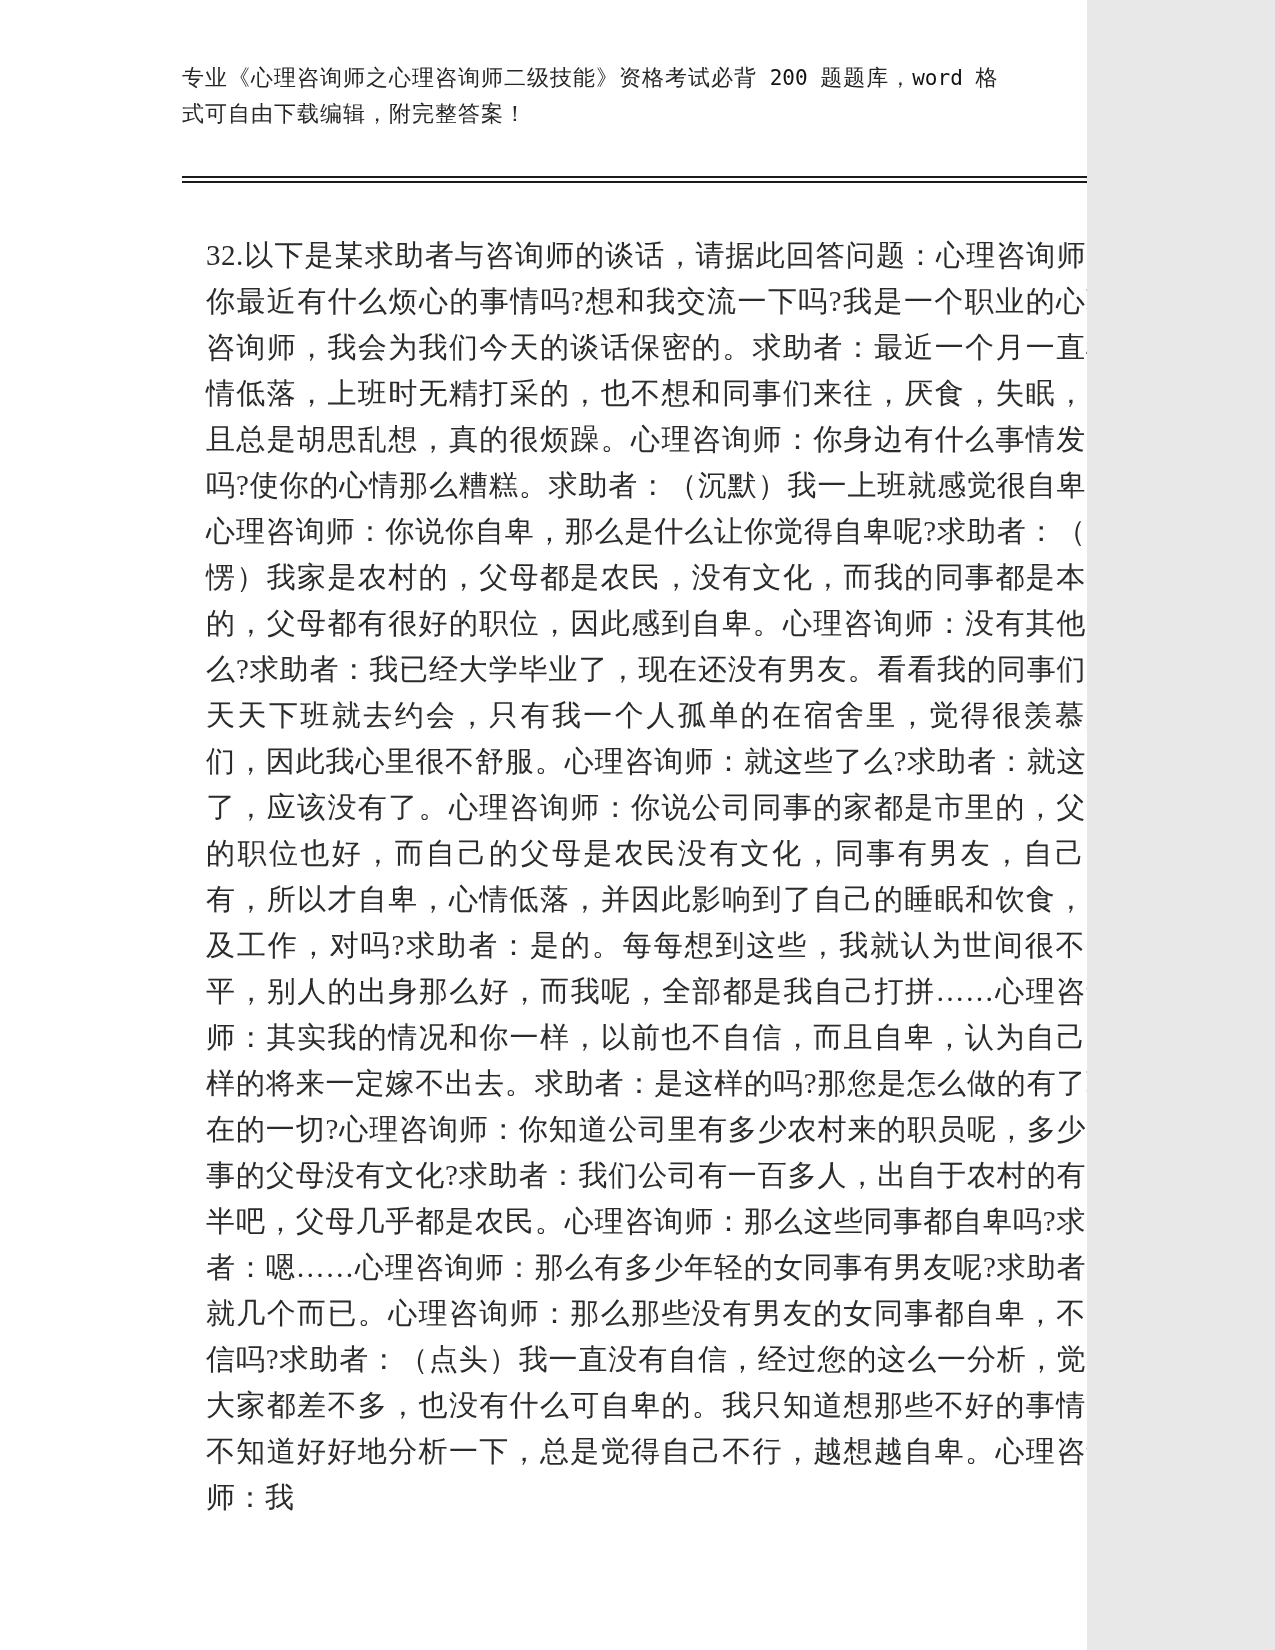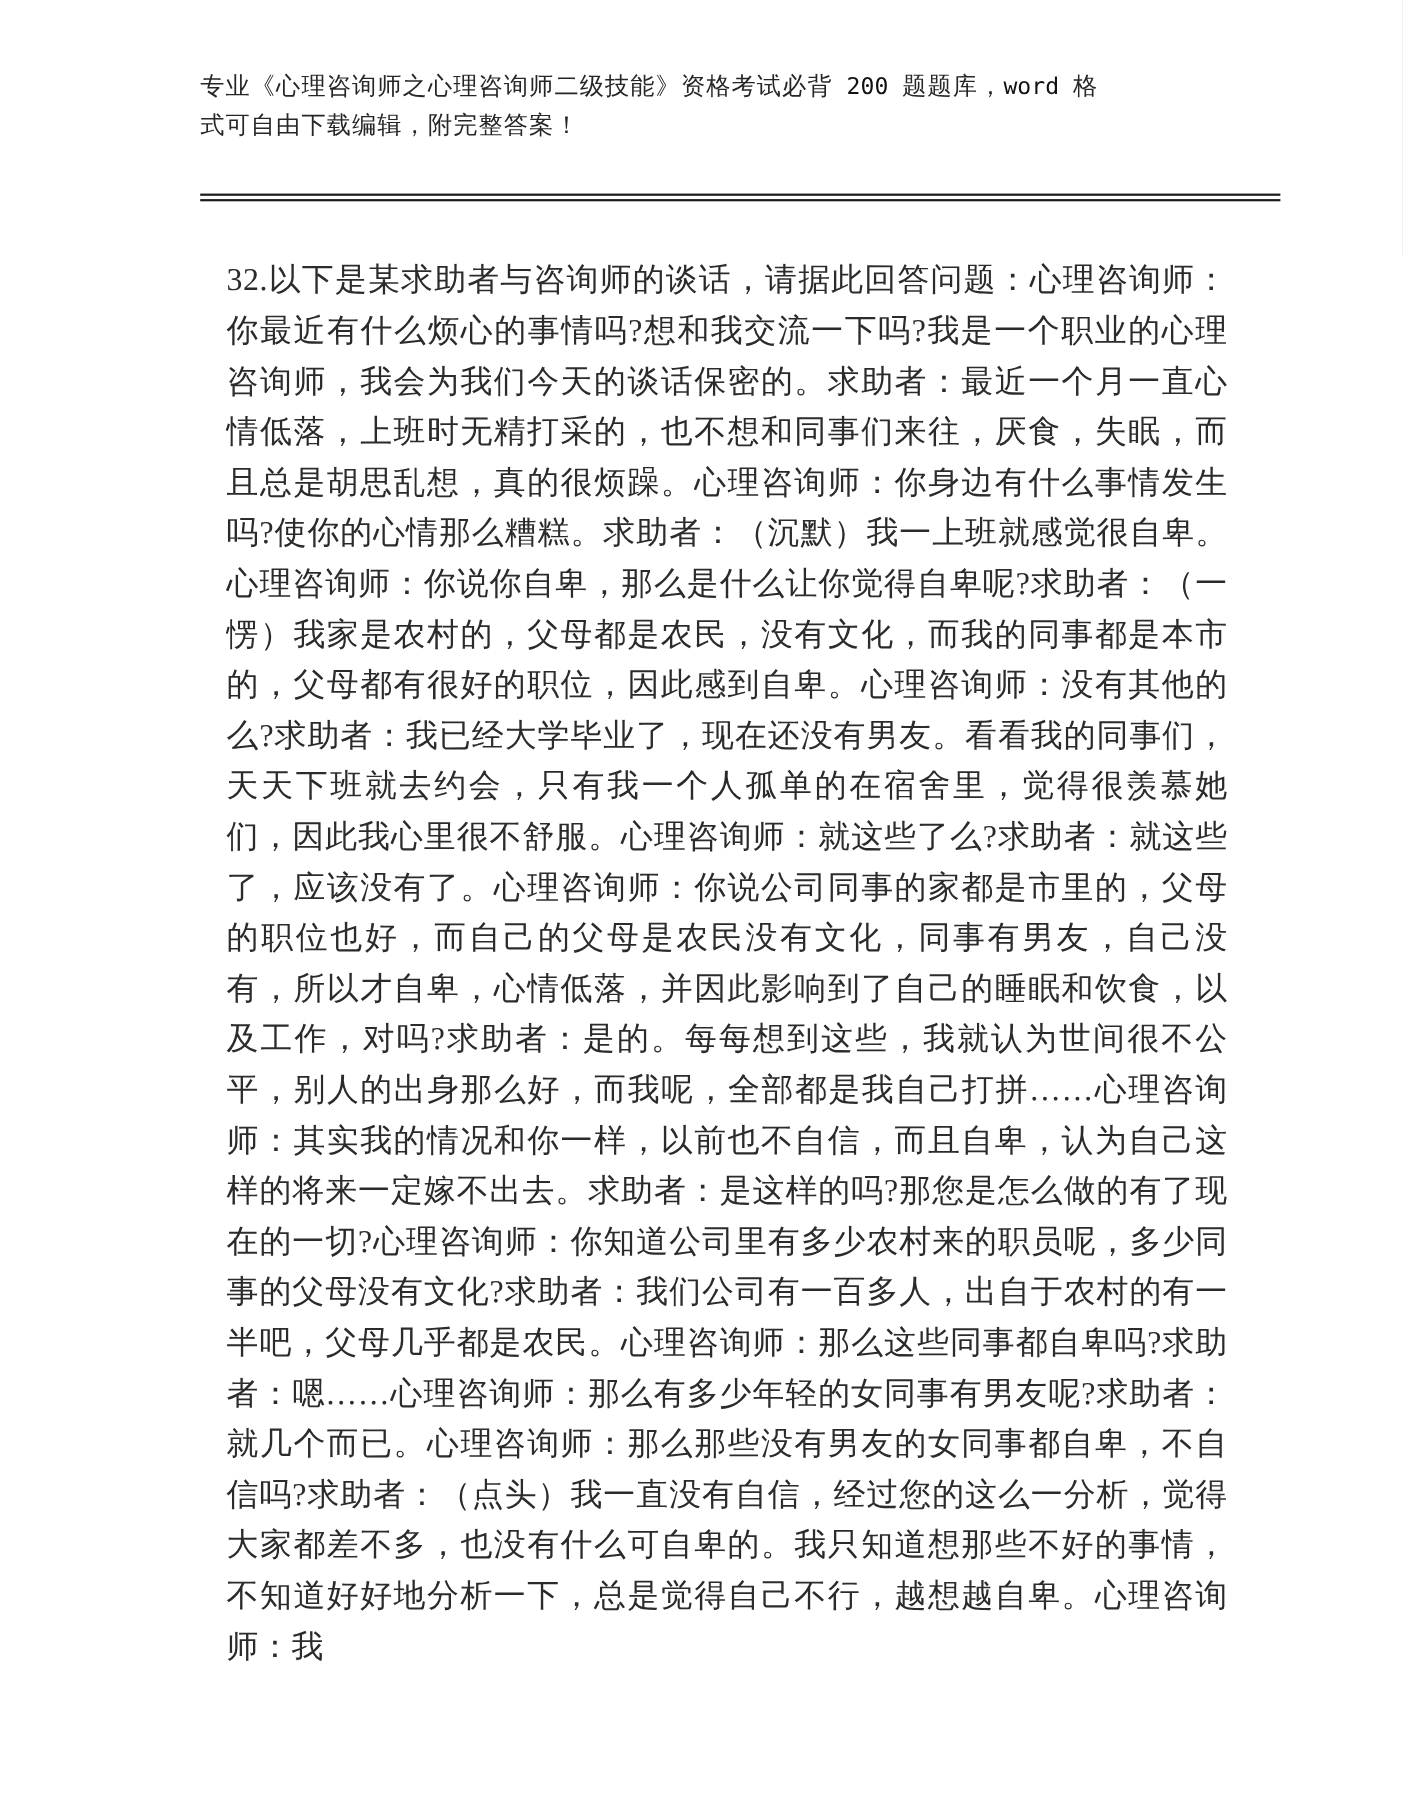--- a/index.html
+++ b/index.html
@@ -1,19 +1,19 @@
 <!DOCTYPE html>
 <html><head>
 <meta charset="utf-8">
 <style>
   * { margin: 0; padding: 0; box-sizing: border-box; }
   html, body { background: #e8e8e8; }
   .page {
     position: relative;
-    width: 1275px;
+    width: 1087px;
     height: 1650px;
     background: #ffffff;
     overflow: hidden;
     font-family: "Liberation Serif", "DejaVu Serif", serif;
     padding-left: 40px;
   }
   .header-text {
     position: absolute;
     left: 182px;
     top: 60px;

